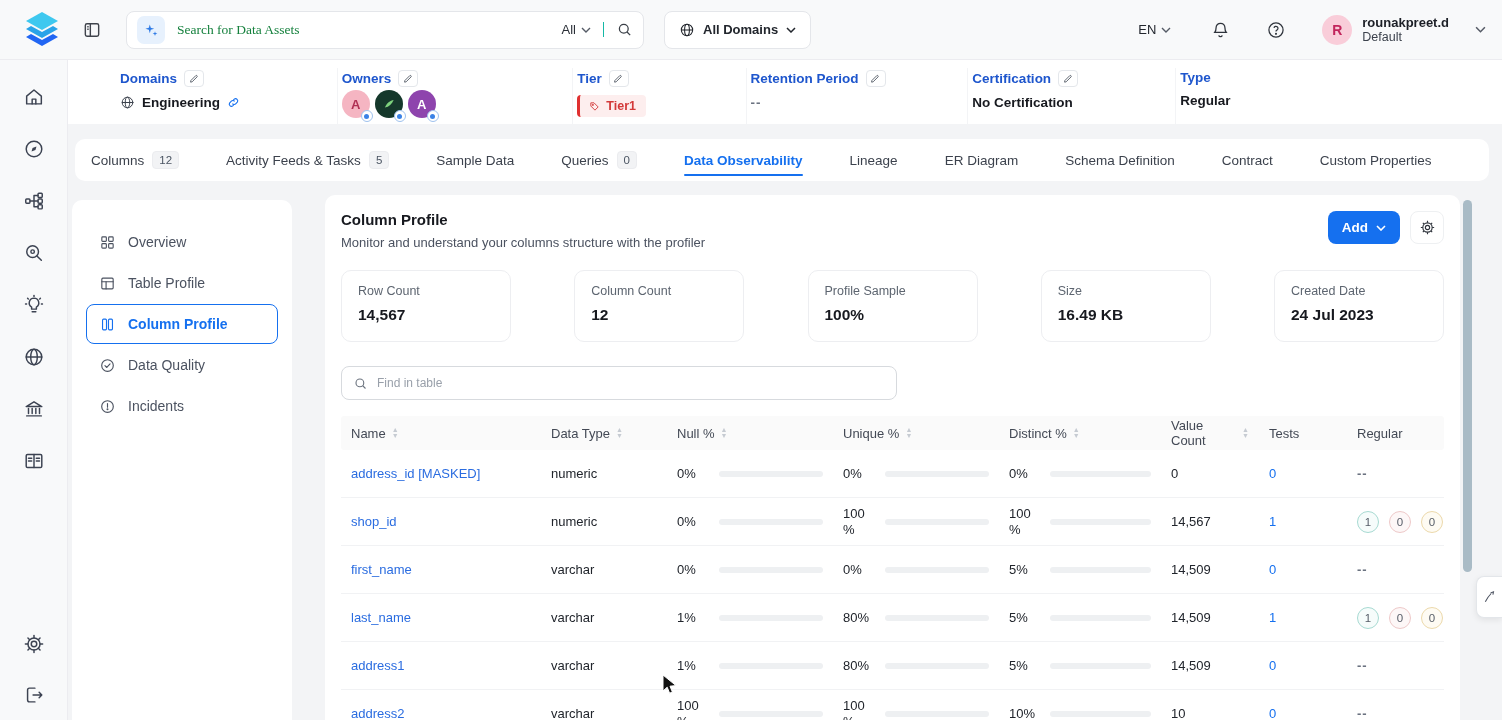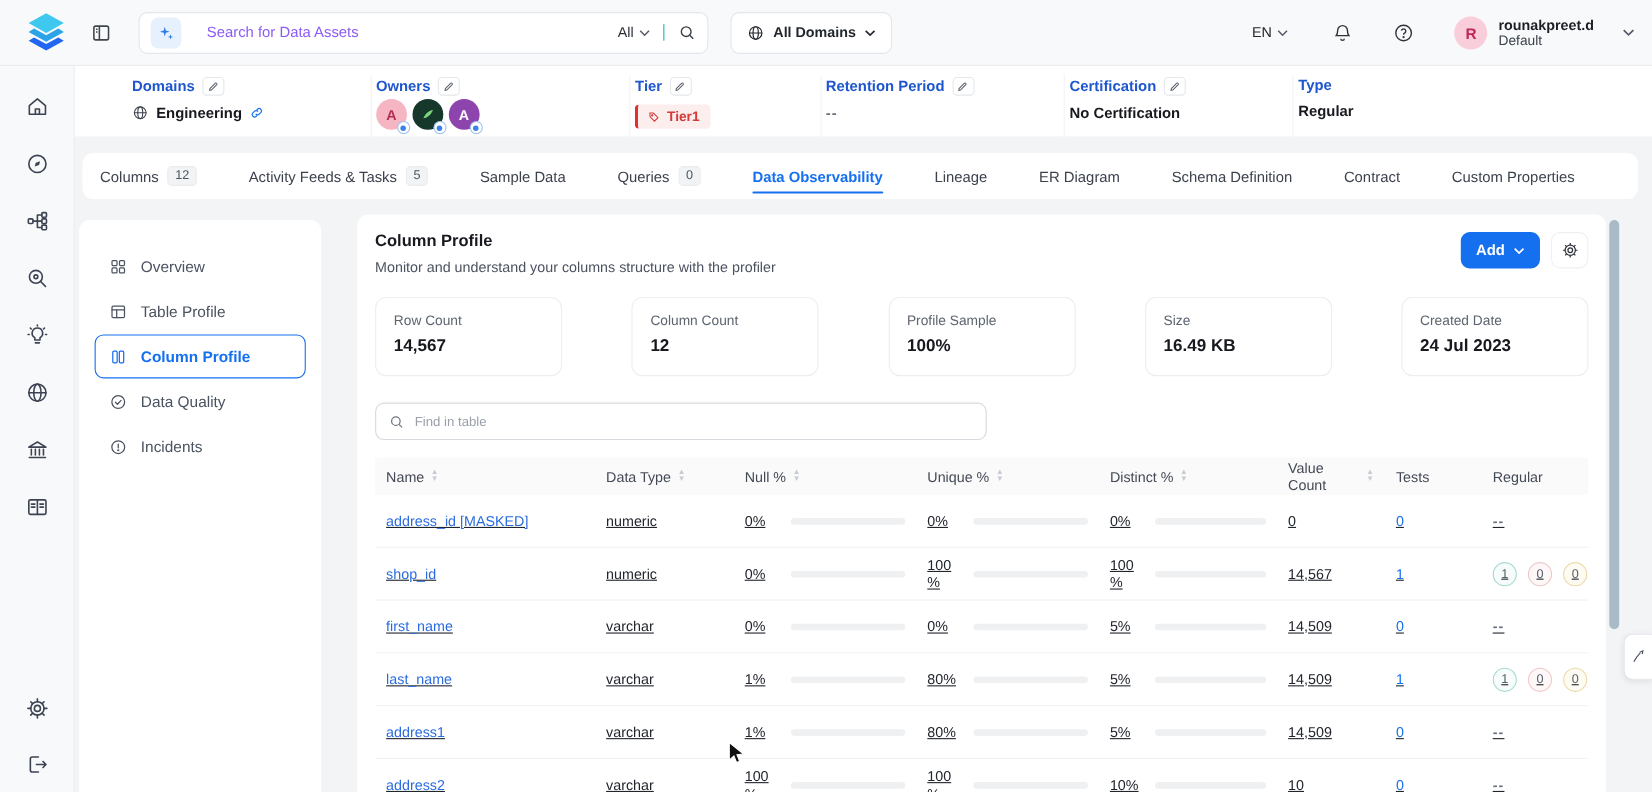--- a/index.html
+++ b/index.html
@@ -12,21 +12,21 @@
   svg { display:block; }
 
   
   .topbar { position:absolute; left:0; top:0; width:1502px; height:60px;
     background:#f8f9fa; border-bottom:1px solid #ececf0; display:flex; align-items:center; z-index:5; }
   .logo { margin-left:20px; width:44px; height:40px; }
   .panel-toggle { margin-left:18px; color:#40444c; cursor:pointer; }
   .searchbox { margin-left:24px; width:518px; height:38px; background:#fff; border:1px solid #e4e6ea;
     border-radius:8px; display:flex; align-items:center; padding:0 10px; }
   .sparkle-btn { width:28px; height:28px; border-radius:7px; background:#e7f1fd; display:flex; align-items:center; justify-content:center; }
-  .search-ph { margin-left:23px; color:#8b5cf6; flex:1; font-size:13.5px; }
+  .search-ph { margin-left:12px; color:#15803d; flex:1; font-size:13.5px;font-family:Liberation Serif, serif; }
   .scope { display:flex; align-items:center; gap:5px; color:#2a2f37; font-size:13px; padding-right:12px; border-right:1px solid #14b8a6; }
   .searchbox .s-icon { margin-left:12px; color:#3a3f47; }
   .domains-btn { margin-left:20px; height:38px; background:#fff; border:1px solid #e4e6ea; border-radius:8px;
     display:flex; align-items:center; gap:8px; padding:0 14px; font-size:13px; color:#22262d; font-weight:600; }
   .tb-right { margin-left:auto; display:flex; align-items:center; margin-right:16px; }
   .lang { display:flex; align-items:center; gap:5px; font-size:13px; color:#22262d; margin-right:40px; }
   .tb-ic { color:#2e333b; margin-right:36px; cursor:pointer; }
   .avatar { width:30px; height:30px; border-radius:50%; background:#f9cdd9; color:#c2255c; font-weight:700;
     display:flex; align-items:center; justify-content:center; font-size:14px; }
   .userblock { margin-left:10px; line-height:15px; }
@@ -98,21 +98,21 @@
     display:flex; align-items:center; gap:9px; padding:0 11px; color:#6d7580; }
   .find-ph { color:#99a0aa; font-size:12px; }
 
   .ptable { margin-top:16px; }
   .t-head, .t-row { display:grid;
     grid-template-columns:200px 126px 166px 166px 162px 98px 88px 1fr; align-items:center; }
   .t-head { background:#fafafa; height:34px; font-size:13px; color:#434955; font-weight:500; border-radius:3px; }
   .th-cell { display:flex; align-items:center; gap:6px; padding:0 10px; }
   .sorter { display:flex; flex-direction:column; line-height:6px; font-size:7px; color:#c6cbd2; }
   .t-row { min-height:48px; border-bottom:1px solid #f1f2f4; font-size:13px; color:#21252c; }
-  .t-cell { padding:6px 10px;text-decoration:underline; }
+  .t-cell { padding:6px 10px; }
   .col-name a { color:#2a6ce0; text-decoration:none; cursor:pointer; }
   .metric { display:flex; align-items:center; gap:8px; }
   .pct { width:36px; line-height:16px; }
   .track { width:112px; height:6px; background:#eef0f2; border-radius:3px; overflow:hidden; }
   .fill { height:6px; border-radius:3px; }
   .tests-link { color:#1570ef; cursor:pointer; }
   .status-dash { color:#6a7280; font-weight:700; letter-spacing:1px; }
   .badges { display:flex; gap:10px; }
   .sbadge { width:22px; height:22px; border-radius:50%; display:flex; align-items:center; justify-content:center;
     font-size:11.5px; color:#565d68; background:#fff; }

